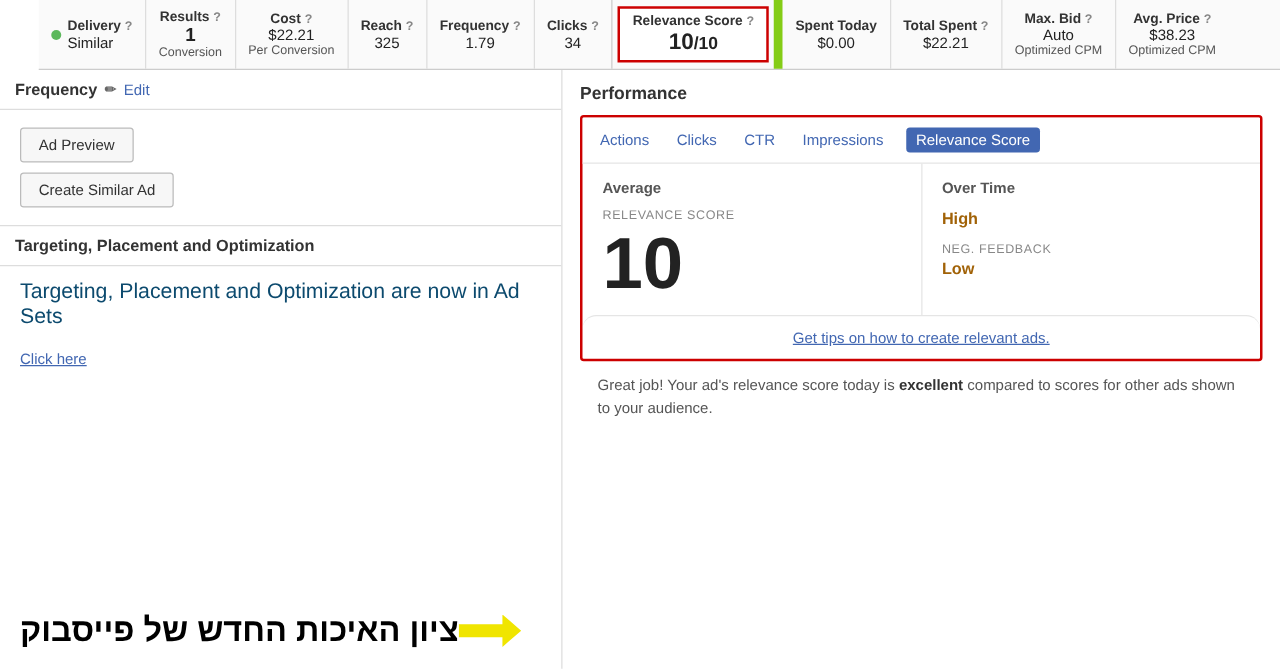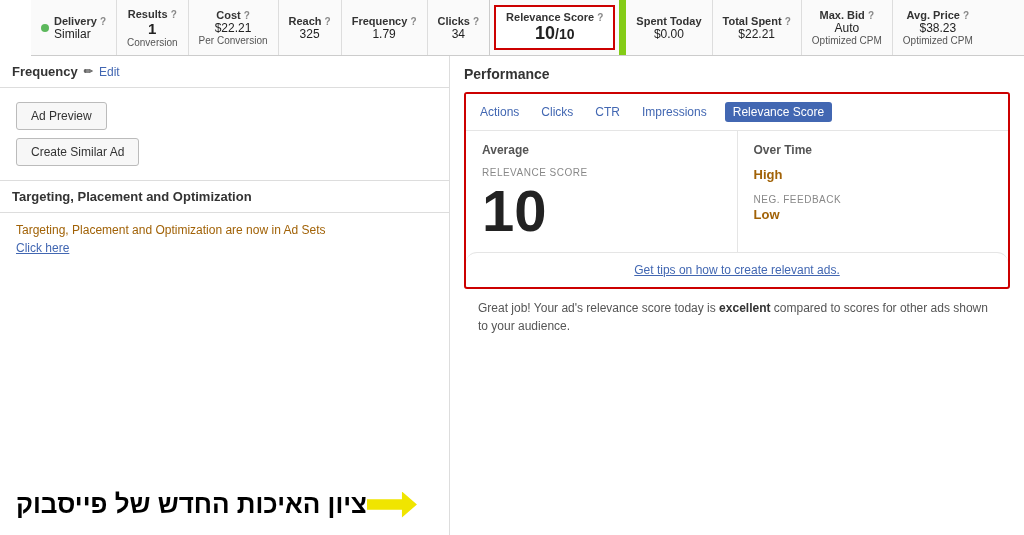--- a/index.html
+++ b/index.html
@@ -74,23 +74,23 @@
       width: fit-content;
     }
 
     .targeting-section {
       border-top: 1px solid #ddd;
     }
     .targeting-body {
       padding: 10px 16px;
     }
     .targeting-body p {
-      color: #a16207;
-      font-size: 12px;
-      margin-bottom: 4px;
+      color: #0c4a6e;
+      font-size: 17px;
+      margin-bottom: 17px;
     }
     .targeting-body a {
       color: #4267b2;
       font-size: 12px;
     }
 
     .bottom-label {
       margin-top: auto;
       padding: 16px;
       display: flex;

